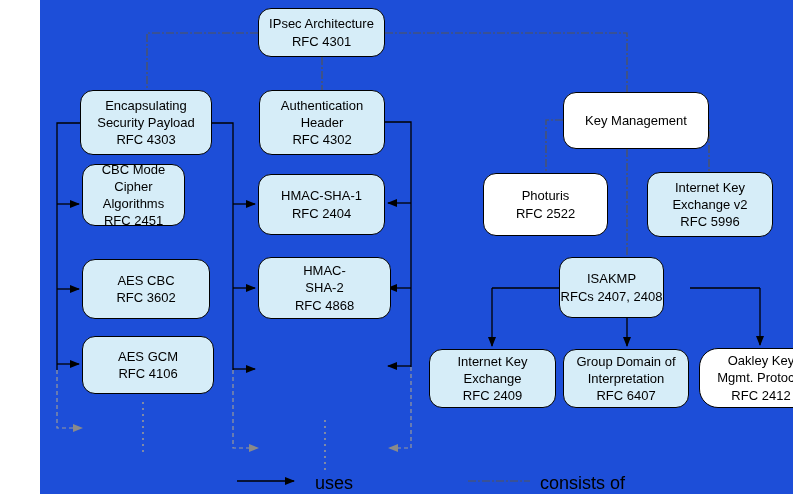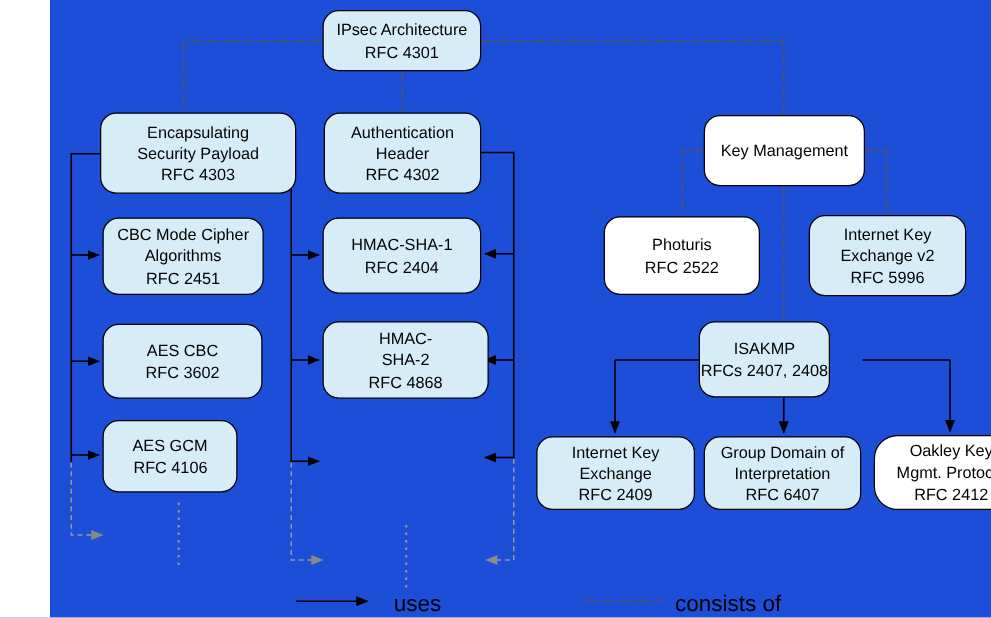--- a/index.html
+++ b/index.html
@@ -20,31 +20,31 @@
     border-radius:13px;
     background:#d6edf8;
     display:flex;align-items:center;justify-content:center;
     text-align:center;
     font-size:13px;line-height:1.32;
     white-space:pre-line;
   }
   .node.white{background:#ffffff;}
   
   .n-ipsec   {left:218px;top:8px;  width:127px;height:49px;}
-  .n-esp     {left:40px; top:90px; width:157px;height:65px;}
+  .n-esp     {left:40px; top:90px; width:132px;height:65px;}
   .n-ah      {left:219px;top:90px; width:126px;height:65px;}
-  .n-keymgmt {left:523px;top:92px; width:129px;height:57px;text-align:center;}
-  .n-cbc     {left:42px; top:174px;width:129px;height:62px;}
+  .n-keymgmt {left:523px;top:92px; width:146px;height:57px;text-align:center;}
+  .n-cbc     {left:42px; top:164px;width:103px;height:62px;}
   .n-hmacsha1{left:218px;top:174px;width:127px;height:61px;border-radius:13px;}
   .n-photuris{left:443px;top:173px;width:125px;height:63px;}
   .n-ikev2   {left:607px;top:172px;width:126px;height:65px;}
   .n-aescbc  {left:42px; top:259px;width:128px;height:60px;}
   .n-hmacsha2{left:218px;top:257px;width:133px;height:62px;}
   .n-isakmp  {left:519px;top:257px;width:105px;height:61px;}
-  .n-aesgcm  {left:42px; top:336px;width:108px;height:58px;text-align:right;}
+  .n-aesgcm  {left:42px; top:336px;width:132px;height:58px;}
   .n-gmac    {left:218px;top:339px;width:127px;height:60px;}
   .n-ike     {left:389px;top:349px;width:127px;height:59px;}
   .n-gdoi    {left:523px;top:349px;width:126px;height:59px;}
   .n-oakley  {left:659px;top:348px;width:124px;height:60px;border-radius:19px;}
   .legend-label{
     position:absolute;
     font-size:18px;line-height:1;
   }
   .l-uses{left:275px;top:474px;}
   .l-consists{left:500px;top:474px;}

